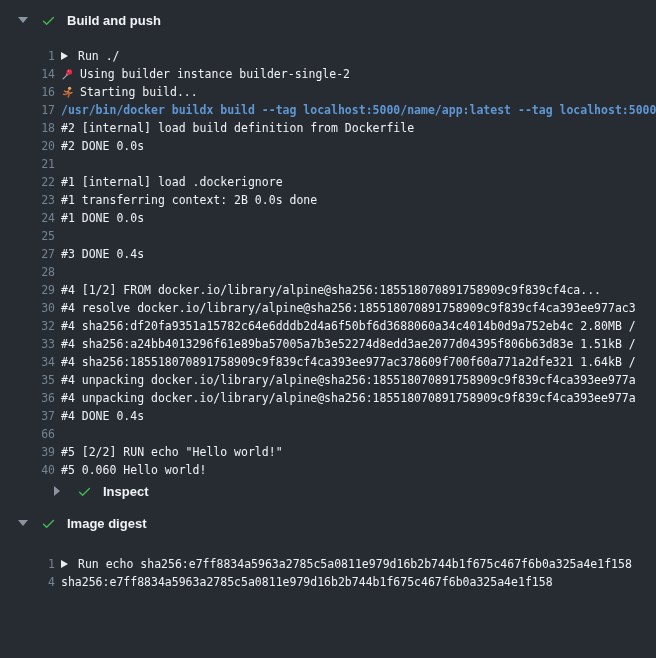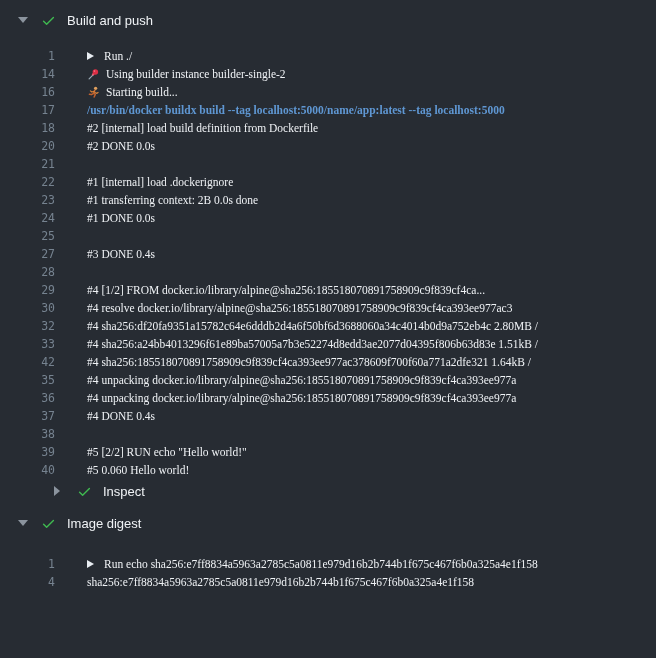--- a/index.html
+++ b/index.html
@@ -44,21 +44,21 @@
   .section-header .check-box{
     margin-left:11px;
     width:15px;height:15px;
     flex:none;
     display:flex;align-items:center;
   }
   .section-header .title{
     margin-left:11px;
     font-family:"Liberation Sans","DejaVu Sans",sans-serif;
     font-size:13px;
-    font-weight:400;
+    font-weight:700;
     color:var(--fg);
     white-space:nowrap;
   }
   .sec-build{margin-top:8px;}
   .sec-inspect{margin-top:0;margin-left:36px;}
   .sec-digest{margin-top:8px;}
   .lines{width:656px;overflow:hidden;}
   .lines-build{padding-top:15px;}
   .lines-digest{padding-top:20px;}
   .row{
@@ -69,28 +69,27 @@
     white-space:pre;
   }
   .row .num{
     width:55px;
     flex:none;
     text-align:right;
     color:var(--numgray);
     cursor:pointer;
   }
   .row .txt{
-    margin-left:32px;
+    margin-left:6px;
     color:var(--fg);
     white-space:pre;
     display:flex;
     align-items:center;
     overflow:hidden;
     flex:1 1 auto;
-    font-family:Liberation Serif, serif;
   }
   .row .txt .t{white-space:pre;}
   .row.command .txt .t{color:var(--blue);font-weight:700;}
   .run-chevron{
     width:0;height:0;
     border-top:4.5px solid transparent;
     border-bottom:4.5px solid transparent;
     border-left:7px solid #e8edf2;
     display:inline-block;
     margin-right:10px;
@@ -220,41 +219,41 @@
     <span class="num">32</span>
     <span class="txt"><span class="t">#4 sha256:df20fa9351a15782c64e6dddb2d4a6f50bf6d3688060a34c4014b0d9a752eb4c 2.80MB /</span></span>
   </div>
 
   <div class="row output">
     <span class="num">33</span>
     <span class="txt"><span class="t">#4 sha256:a24bb4013296f61e89ba57005a7b3e52274d8edd3ae2077d04395f806b63d83e 1.51kB /</span></span>
   </div>
 
   <div class="row output">
-    <span class="num">42</span>
+    <span class="num">34</span>
     <span class="txt"><span class="t">#4 sha256:185518070891758909c9f839cf4ca393ee977ac378609f700f60a771a2dfe321 1.64kB /</span></span>
   </div>
 
   <div class="row output">
     <span class="num">35</span>
     <span class="txt"><span class="t">#4 unpacking docker.io/library/alpine@sha256:185518070891758909c9f839cf4ca393ee977a</span></span>
   </div>
 
   <div class="row output">
     <span class="num">36</span>
     <span class="txt"><span class="t">#4 unpacking docker.io/library/alpine@sha256:185518070891758909c9f839cf4ca393ee977a</span></span>
   </div>
 
   <div class="row output">
     <span class="num">37</span>
     <span class="txt"><span class="t">#4 DONE 0.4s</span></span>
   </div>
 
   <div class="row blank">
-    <span class="num">38</span>
+    <span class="num">66</span>
     <span class="txt"><span class="t"></span></span>
   </div>
 
   <div class="row output">
     <span class="num">39</span>
     <span class="txt"><span class="t">#5 [2/2] RUN echo "Hello world!"</span></span>
   </div>
 
   <div class="row output">
     <span class="num">40</span>

